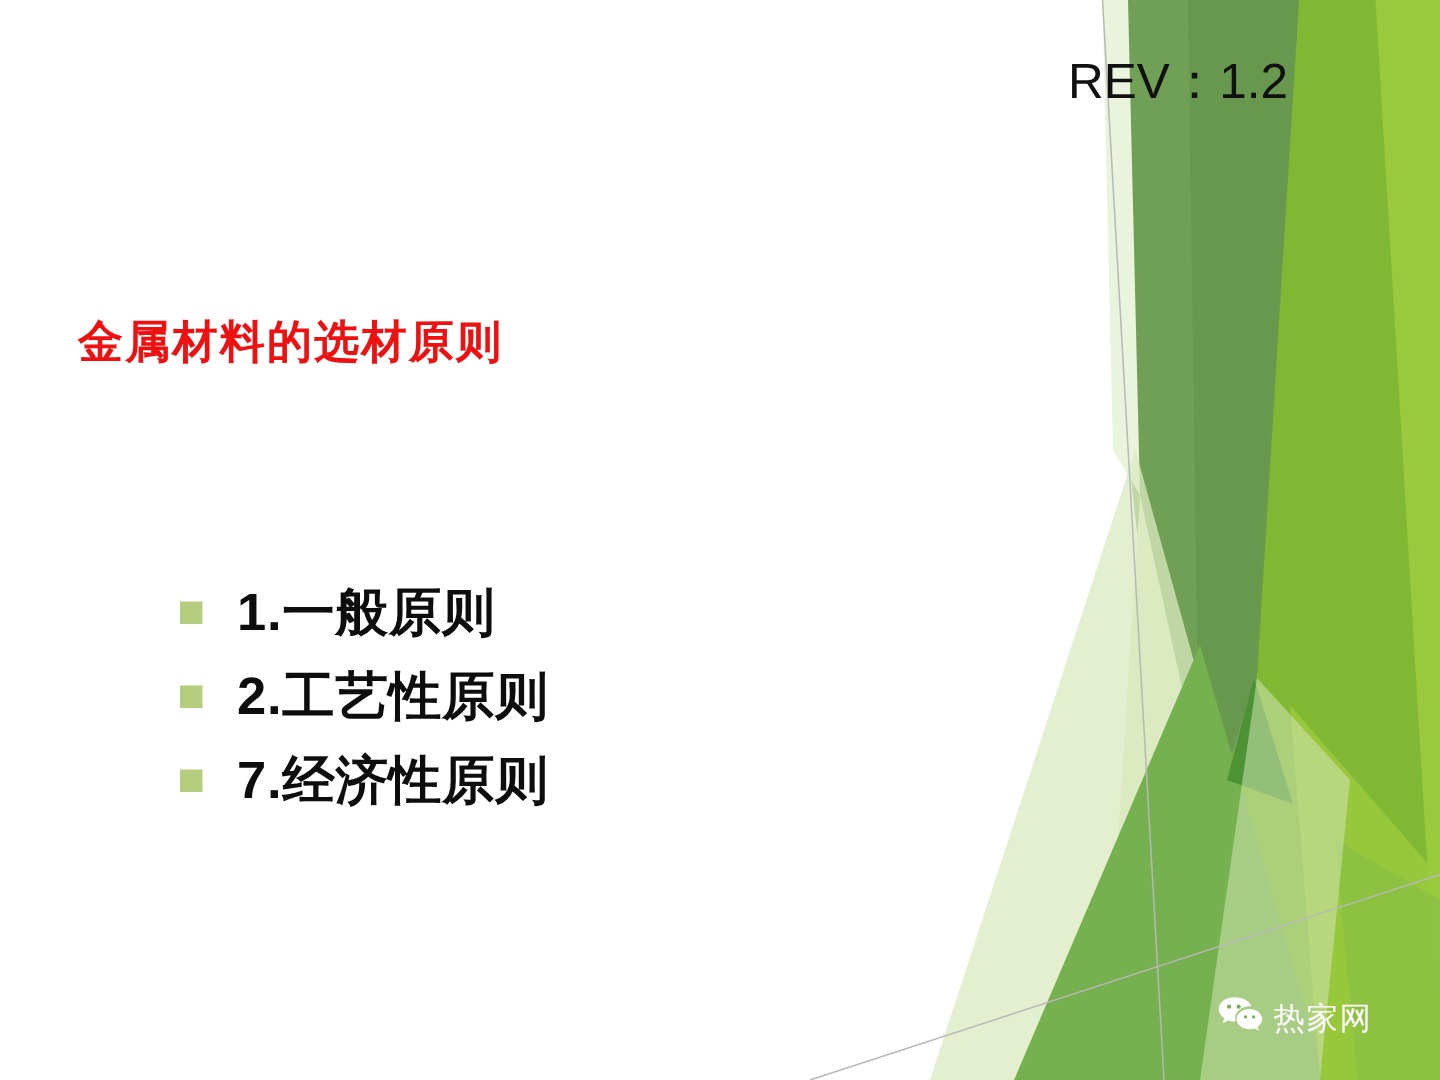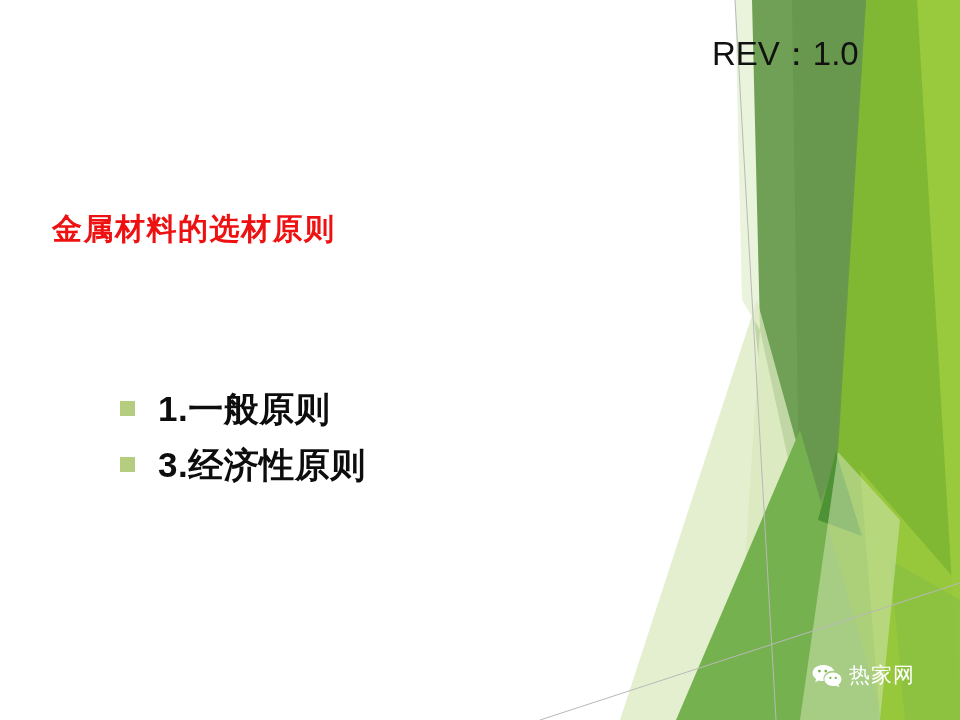--- a/index.html
+++ b/index.html
@@ -98,21 +98,21 @@
     white-space: nowrap;
     text-align: right;
   }
 
   
   .watermark {
     position: absolute;
     left: 812px;
     top: 664px;
     display: flex;
-    align-items: flex-start;
+    align-items: flex-end;
     gap: 7px;
   }
   .watermark-icon {
     width: 30px;
     height: 26px;
     flex: 0 0 auto;
     display: block;
   }
   .watermark-text {
     font-size: 21px;
@@ -153,32 +153,36 @@
     <polygon points="890,560 960,600 960,720 905,720" fill="#8cc142" opacity="0.9"></polygon>
 
     <polygon points="838,452 900,520 880,720 800,720" fill="#cfe3b2" opacity="0.55"></polygon>
 
     <line x1="735" y1="0" x2="776" y2="720" stroke="#b8b8b8" stroke-width="1"></line>
 
     <line x1="540" y1="720" x2="960" y2="583" stroke="#b8b8b8" stroke-width="1"></line>
   </svg>
 
 
-  <div class="rev-label">REV：1.0</div>
+  <div class="rev-label">REV：1.2</div>
 
   <div class="main-heading">金属材料的选材原则</div>
 
   <ul class="bullet-list">
     <li class="bullet-item">
       <span class="bullet-marker"></span>
       <span class="bullet-text">1.一般原则</span>
     </li>
     <li class="bullet-item">
       <span class="bullet-marker"></span>
-      <span class="bullet-text">3.经济性原则</span>
+      <span class="bullet-text">2.工艺性原则</span>
+    </li>
+    <li class="bullet-item">
+      <span class="bullet-marker"></span>
+      <span class="bullet-text">7.经济性原则</span>
     </li>
   </ul>
 
   <div class="watermark">
     <svg class="watermark-icon" viewBox="0 0 32 27" aria-hidden="true">
 
       <path d="M11.4 0.6C5.3 0.6 0.6 4.5 0.6 9.1c0 2.6 1.5 4.9 3.9 6.5l-1.2 3.4 3.9-1.9
                c1.3 0.4 2.7 0.6 4.2 0.6 0.4 0 0.8 0 1.2-0.1 -0.3-0.8-0.4-1.6-0.4-2.4
                0-4.6 4.7-8.3 10.4-8.3 0.4 0 0.8 0 1.2 0.1C22.7 3.4 17.6 0.6 11.4 0.6z" fill="#ffffff"></path>
       <circle cx="7.9" cy="7.2" r="1.5" fill="#76b14f"></circle>

